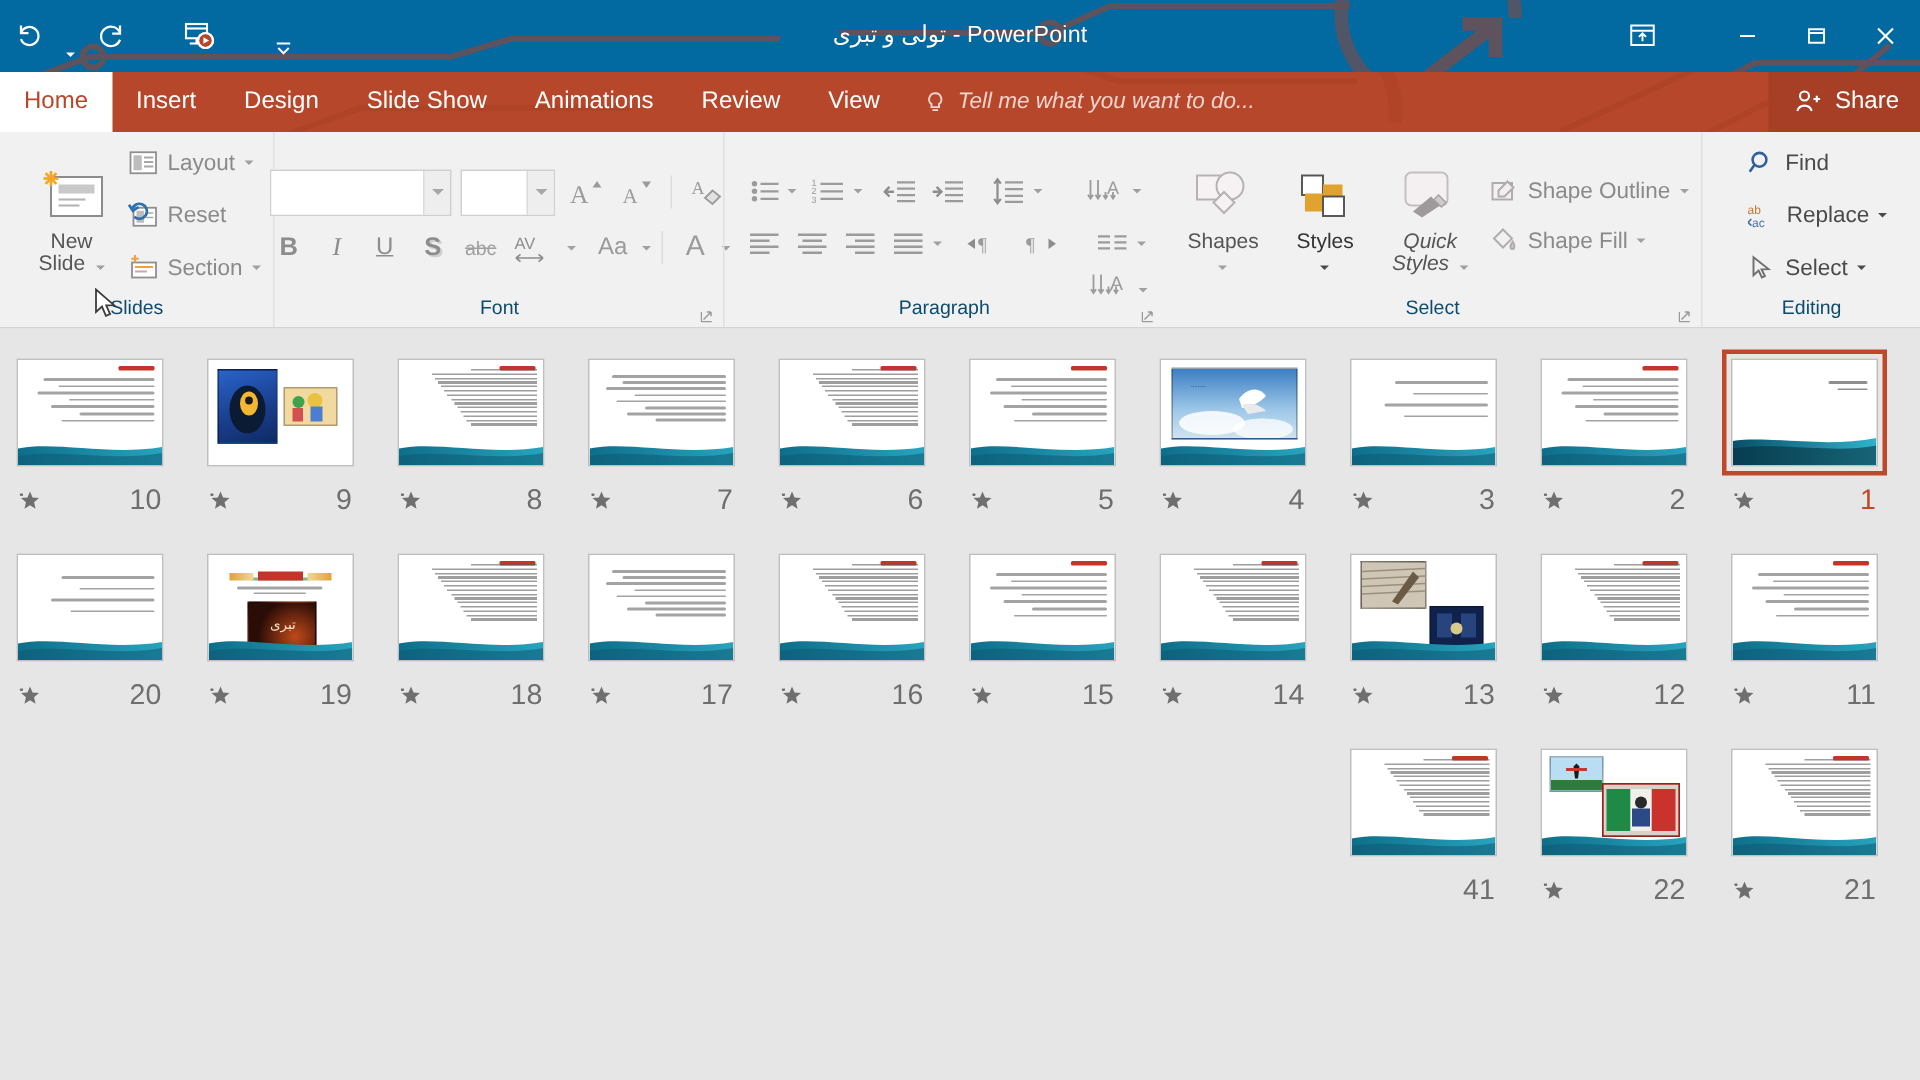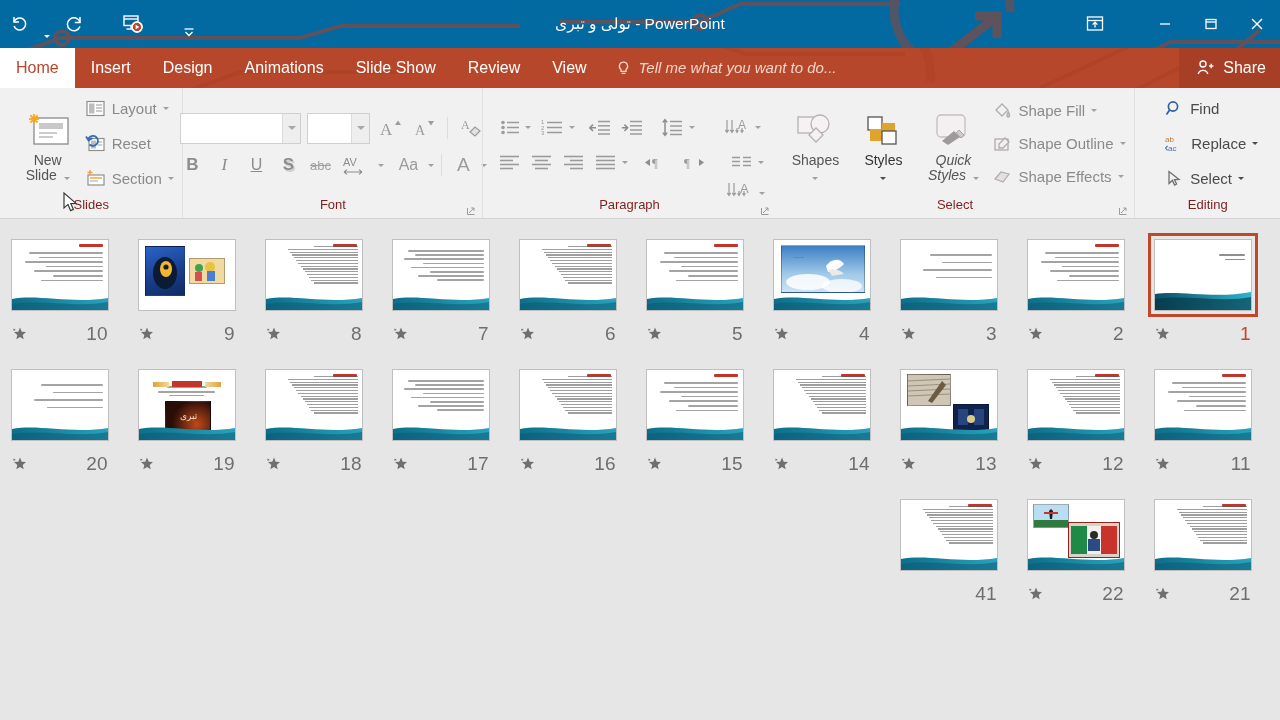--- a/index.html
+++ b/index.html
@@ -39,21 +39,21 @@
   .share{
     position:absolute;right:0;bottom:0;height:40px;display:flex;align-items:center;gap:8px;
     padding:0 14px 0 16px;background:#a63f25;color:#fff;font-size:16px;
   }
 
   
   .ribbon{position:relative;height:130px;background:#f1f1f1;border-bottom:1px solid #d4d4d4;display:flex;}
   .group{position:relative;height:130px;display:flex;flex-direction:column;align-items:center;}
   .group + .group{border-left:1px solid #e0e0e0;}
   .group-body{flex:1;display:flex;align-items:center;padding:3px 6px 0 6px;}
-  .group-label{height:22px;line-height:18px;font-size:13px;color:#7f1d1d;width:100%;text-align:center;position:relative;}
+  .group-label{height:22px;line-height:18px;font-size:13px;color:#0c4a6e;width:100%;text-align:center;position:relative;}
   .dlg{position:absolute;right:6px;bottom:3px;width:9px;height:9px;color:#9a9a9a;}
 
   .big-btn{display:flex;flex-direction:column;align-items:center;justify-content:flex-start;width:66px;padding-top:2px;}
   .big-ico{height:46px;display:flex;align-items:center;justify-content:center;}
   .big-lbl{font-size:14px;color:#555;line-height:15px;text-align:center;}
   .big-lbl .car{display:inline-block;margin-left:3px;}
 
   .stack{display:flex;flex-direction:column;justify-content:center;gap:4px;}
   .srow{display:flex;align-items:center;gap:6px;height:31px;color:#8a8a8a;font-size:15px;}
   .srow .tx{color:#8a8a8a;}
@@ -190,22 +190,22 @@
       <path d="M180 46 L240 24 H420"></path>
     </g>
     <g opacity=".8" stroke="#a94024" stroke-width="9" fill="none">
       <path d="M905 -22 A58 58 0 0 1 930 34"></path>
     </g>
   </svg>
 
   <div class="tab active">Home</div>
   <div class="tab">Insert</div>
   <div class="tab">Design</div>
+  <div class="tab">Slide Show</div>
   <div class="tab">Animations</div>
-  <div class="tab">Slide Show</div>
   <div class="tab">Review</div>
   <div class="tab">View</div>
 
   <div class="tellme">
     <span class="ico">
       <svg width="17" height="17" viewBox="0 0 17 17" fill="none" stroke="#f4d4cc" stroke-width="1.3">
         <path d="M8.5 2.2 A4 4 0 0 1 11 9.4 V11.4 H6 V9.4 A4 4 0 0 1 8.5 2.2 Z"></path>
         <line x1="6.6" y1="13.4" x2="10.4" y2="13.4"></line>
       </svg>
     </span>
@@ -589,44 +589,35 @@
         <div class="big-lbl">
           <span>Styles</span>
           <span class="car"><span class="tri-sm" style="display:inline-block"></span></span>
         </div>
       </div>
 
       <div class="stack" style="gap:2px;margin-left:2px;">
         <div class="srow">
           <span class="ico">
             <svg width="20" height="20" viewBox="0 0 20 20" fill="none" stroke="#b0abad" stroke-width="1.3">
-              <path d="M4 9 L10 3 L16 9 L10 15 Z"></path>
-                <path d="M16.5 11 C18 13.5 18 16 16.2 16 C14.5 16 14.5 13.5 16.5 11Z" fill="#cfcacc"></path>
-            </svg>
-          </span>
-          <span class="tx">Shape Fill</span>
-          <span class="tri-sm"></span>
-        </div>
-        <div class="srow">
-          <span class="ico">
-            <svg width="20" height="20" viewBox="0 0 20 20" fill="none" stroke="#b0abad" stroke-width="1.3">
               <rect x="3" y="5" width="13" height="11"></rect>
                 <path d="M13 4 L17 8 L11 14 L7 14 L7 10 Z" fill="#f2eef0"></path>
             </svg>
           </span>
           <span class="tx">Shape Outline</span>
           <span class="tri-sm"></span>
         </div>
         <div class="srow">
           <span class="ico">
-            <svg width="20" height="20" viewBox="0 0 20 20">
-              <path d="M3 12 L9 5 L17 7 L11 15 Z" fill="#e4dfe1" stroke="#b0abad" stroke-width="1.2"></path>
+            <svg width="20" height="20" viewBox="0 0 20 20" fill="none" stroke="#b0abad" stroke-width="1.3">
+              <path d="M4 9 L10 3 L16 9 L10 15 Z"></path>
+                <path d="M16.5 11 C18 13.5 18 16 16.2 16 C14.5 16 14.5 13.5 16.5 11Z" fill="#cfcacc"></path>
             </svg>
           </span>
-          <span class="tx">Shape Effects</span>
+          <span class="tx">Shape Fill</span>
           <span class="tri-sm"></span>
         </div>
       </div>
     </div>
     <div class="group-label">
       <span>Select</span>
       <svg class="dlg" viewBox="0 0 9 9">
           <path d="M0.5 8.5 V2 M0.5 8.5 H7.5" stroke="#9a9a9a" fill="none"></path>
           <path d="M2 7 L7 2 M7 2 H4.2 M7 2 V4.8" stroke="#9a9a9a" fill="none"></path>
         </svg>

